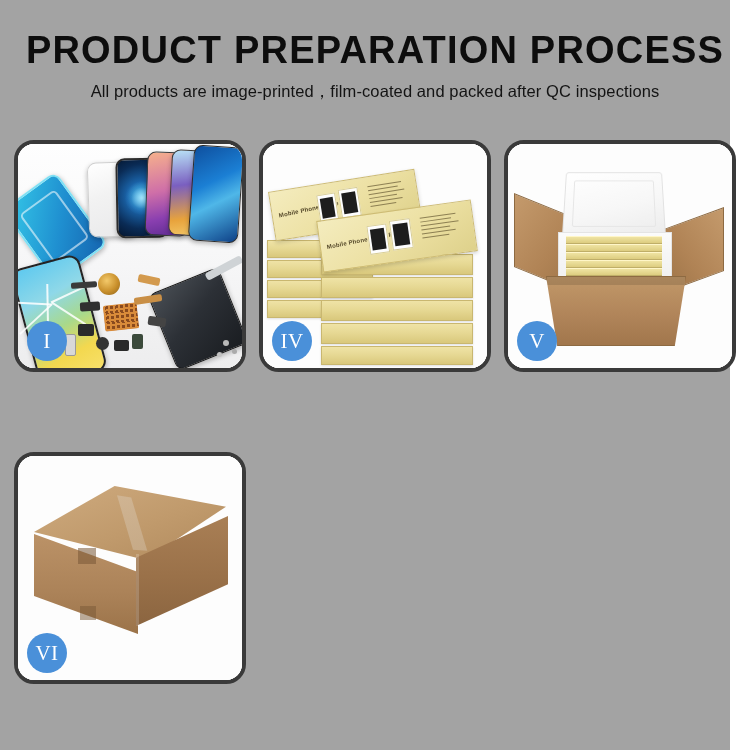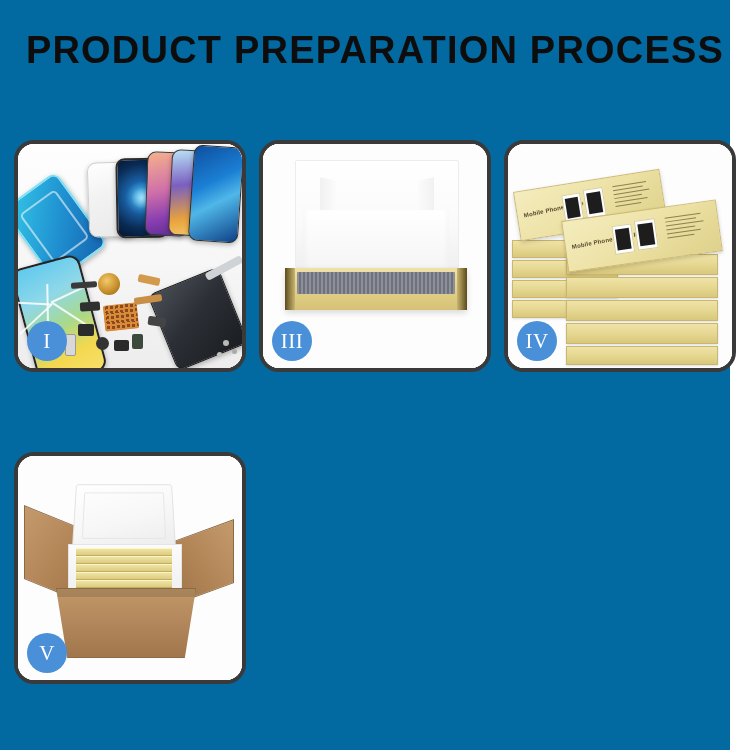--- a/index.html
+++ b/index.html
@@ -12,21 +12,21 @@
     width: 750px;
     height: 750px;
     overflow: hidden;
     font-family: "Liberation Sans", sans-serif;
     color: #111111;
   }
   .page {
     position: relative;
     width: 730px;
     height: 750px;
-    background: #0369a1;
+    background: #a3a3a3;
   }
 
   
   .header {
     position: absolute;
     left: 0;
     top: 30px;
     width: 750px;
     text-align: center;
   }
@@ -380,20 +380,21 @@
     background: rgba(255,255,255,.18);
   }
 </style>
 </head>
 <body>
 
 <div class="page">
 
   <div class="header">
     <div class="title">PRODUCT PREPARATION PROCESS</div>
+    <div class="subtitle">All products are image-printed，film-coated and packed after QC inspections</div>
   </div>
 
   <div class="grid">
 
     <div class="panel">
       <div class="panel-photo">
         <div class="p1-bg"></div>
         <div class="phone ph-a"></div>
         <div class="phone ph-b"></div>
         <div class="phone ph-c"></div>
@@ -422,36 +423,20 @@
         <div class="part p-blk6"></div>
         <div class="part p-sim"></div>
         <div class="part p-scr1"></div>
         <div class="part p-scr2"></div>
         <div class="part p-scr3"></div>
       </div>
       <div class="badge">I</div>
     </div>
 
 
-    <div class="panel">
-      <div class="panel-photo">
-        <div class="p3-bg"></div>
-        <div class="box3-lid">
-          <div class="box3-lid-flapL"></div>
-          <div class="box3-lid-flapR"></div>
-        </div>
-        <div class="box3-foam"></div>
-        <div class="box3-tray">
-          <div class="box3-tray-edgeL"></div>
-          <div class="box3-tray-edgeR"></div>
-          <div class="box3-tray-inner"></div>
-        </div>
-      </div>
-      <div class="badge">III</div>
-    </div>
 
     <div class="panel">
       <div class="panel-photo">
         <div class="p4-bg"></div>
         <div class="stack">
 
           <div class="sbox" style="left:4px; top:96px; width:104px; height:16px;"></div>
           <div class="sbox" style="left:4px; top:116px; width:104px; height:16px;"></div>
           <div class="sbox" style="left:4px; top:136px; width:104px; height:16px;"></div>
           <div class="sbox" style="left:4px; top:156px; width:104px; height:16px;"></div>
@@ -515,15 +500,28 @@
           <div class="ybar" style="top:8px;"></div>
           <div class="ybar" style="top:16px;"></div>
           <div class="ybar" style="top:24px;"></div>
           <div class="ybar" style="top:32px;"></div>
         </div>
         <div class="cartonbody"></div>
       </div>
       <div class="badge">V</div>
     </div>
 
+    <div class="panel">
+      <div class="panel-photo">
+        <div class="p6-bg"></div>
+        <div class="c6-top"></div>
+        <div class="c6-tape-top"></div>
+        <div class="c6-left"></div>
+        <div class="c6-right"></div>
+        <div class="c6-seam"></div>
+        <div class="c6-seam2"></div>
+        <div class="c6-tapeside"></div>
+      </div>
+      <div class="badge">VI</div>
+    </div>
 
   </div>
 </div>
 
 </body></html>

